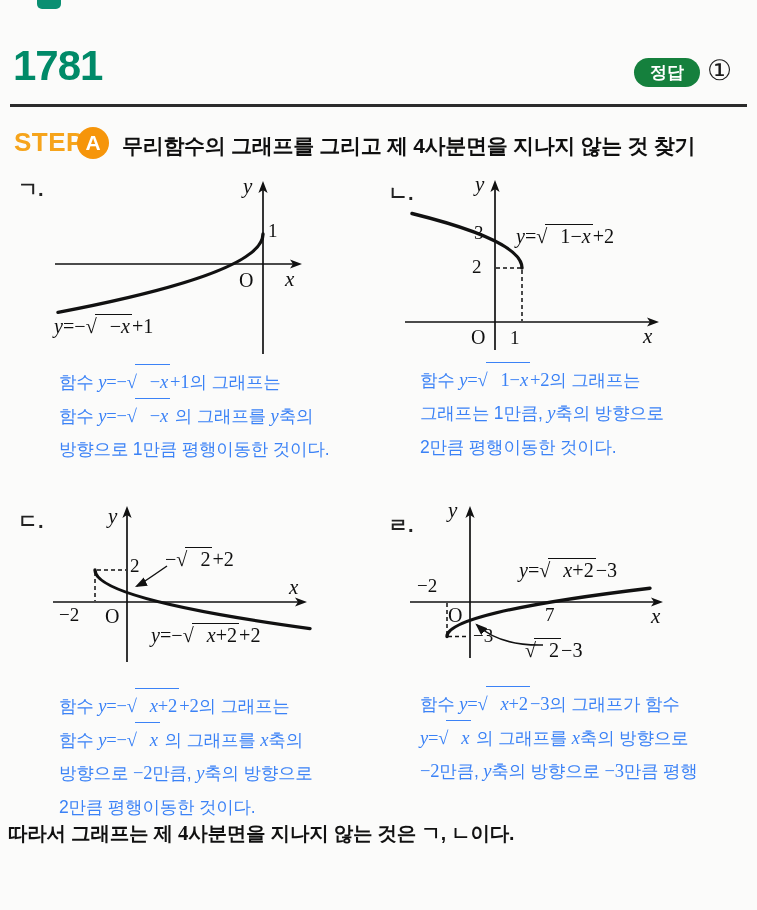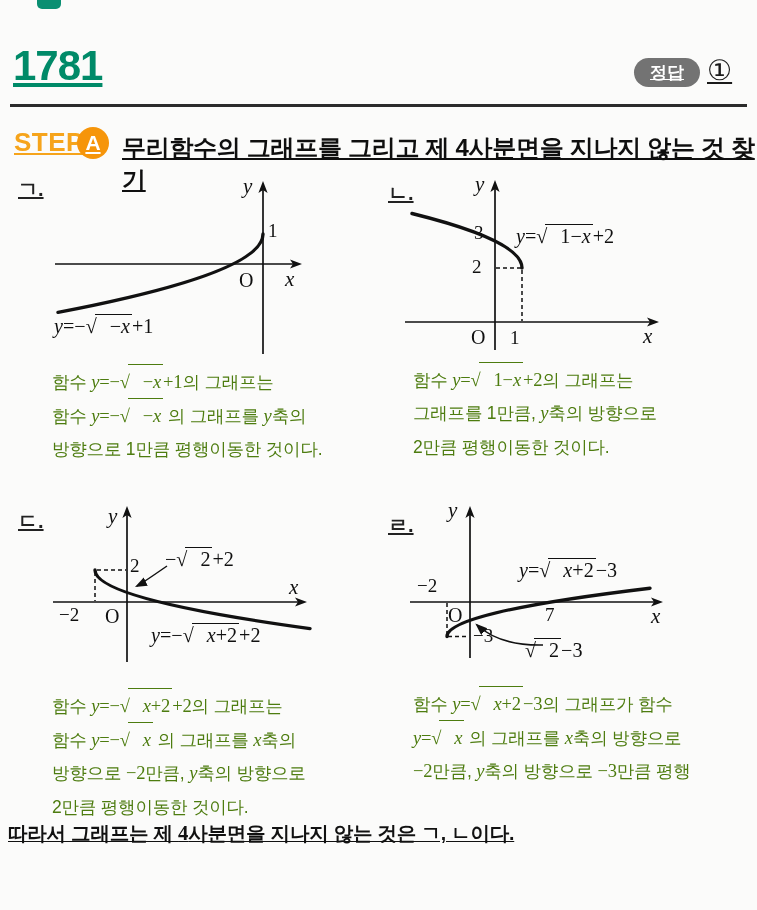--- a/index.html
+++ b/index.html
@@ -1,52 +1,52 @@
 <!DOCTYPE html>
 <html><head>
 <meta charset="utf-8">
 <style>
   html,body{margin:0;padding:0;background:#e8e8e8;}
   .page{position:relative;width:757px;height:910px;background:#fbfbfa;overflow:hidden;
         font-family:"Liberation Sans","DejaVu Sans",sans-serif;color:#141414;margin:0 auto;}
-  .abs{position:absolute;text-decoration:underline;}
+  .abs{position:absolute;}
 
   
   .top-fragment{left:37px;top:0;width:24px;height:9px;background:#0a8f72;border-radius:0 0 5px 5px;}
   .problem-number{left:13px;top:42px;font-size:42px;font-weight:bold;color:#008a68;letter-spacing:-1px;}
-  .answer-badge{left:634px;top:58px;width:66px;height:29px;background:#737373;border-radius:15px;
+  .answer-badge{left:634px;top:58px;width:66px;height:29px;background:#15803d;border-radius:15px;
                 color:#fff;font-size:17px;font-weight:600;display:flex;align-items:center;justify-content:center;}
   .answer-circle{left:707px;top:54px;font-size:28px;color:#1a1a1a;}
   .rule{left:10px;top:104px;width:737px;height:3px;background:#2b2b2b;}
 
   
   .step-word{left:14px;top:127px;font-size:26px;font-weight:800;color:#f6a41b;letter-spacing:.5px;}
   .step-circle{left:77px;top:127px;width:32px;height:32px;border-radius:50%;background:#f6950a;
                color:#fff;font-size:21px;font-weight:bold;display:flex;align-items:center;justify-content:center;}
-  .step-title{left:122px;top:132px;font-size:24px;font-weight:700;color:#0f0f0f;letter-spacing:-0.3px;}
+  .step-title{left:122px;top:132px;font-size:21px;font-weight:700;color:#0f0f0f;letter-spacing:-0.3px;}
 
   
   .gmarker{font-size:20px;font-weight:600;color:#222;}
   .graph{position:absolute;}
   .graph svg{position:absolute;left:0;top:0;}
   .glab{position:absolute;font-family:"Liberation Serif","DejaVu Serif",serif;font-size:19px;color:#101010;white-space:nowrap;}
   .glab.var{font-style:italic;font-size:21px;}
   .glab.orig{font-size:20px;}
   .glab.eq{font-size:19px;}
 
   
   .mt{font-family:"Liberation Serif","DejaVu Serif",serif;font-size:1.06em;white-space:nowrap;}
   .mt i{font-style:italic;}
   .sq{display:inline-block;white-space:nowrap;font-family:"Liberation Serif","DejaVu Serif",serif;}
   .sq .rsign{font-size:1.06em;}
   .sq .rad{display:inline-block;border-top:1.7px solid currentColor;padding:0 2px 0 15px;margin-left:-2px;}
   .kt{white-space:pre-wrap;}
 
   
-  .expl{position:absolute;font-size:17.5px;color:#4d7c0f;font-weight:500;letter-spacing:-0.2px;}
+  .expl{position:absolute;font-size:17.5px;color:#3b82f6;font-weight:500;letter-spacing:-0.2px;margin-left:7px;}
   .expl .line{height:34px;line-height:34px;white-space:nowrap;}
 
   .conclusion{left:8px;top:820px;font-size:19.5px;font-weight:600;color:#111;white-space:nowrap;letter-spacing:-0.2px;}
 
   svg .axis{stroke:#111;stroke-width:1.7;fill:none;}
   svg .ah{fill:#111;stroke:none;}
   svg .curve{stroke:#111;stroke-width:3.4;fill:none;stroke-linecap:round;}
   svg .dash{stroke:#111;stroke-width:1.5;fill:none;stroke-dasharray:4 3;}
   svg .ptr{stroke:#111;stroke-width:1.5;fill:none;}
 </style>
@@ -101,21 +101,21 @@
     <span class="glab eq" style="left:121px;top:52px"><span class="mt"><i>y</i>=</span><span class="sq"><span class="rsign">√</span><span class="rad"><span class="mt">1−<i>x</i></span></span></span><span class="mt">+2</span></span>
   </div>
 
   <div class="expl" style="left:52px;top:364px;width:325px">
     <div class="line"><span class="kt">함수 </span><span class="mt"><i>y</i>=−</span><span class="sq"><span class="rsign">√</span><span class="rad"><span class="mt">−<i>x</i></span></span></span><span class="mt">+1</span><span class="kt">의 그래프는</span></div>
     <div class="line"><span class="kt">함수 </span><span class="mt"><i>y</i>=−</span><span class="sq"><span class="rsign">√</span><span class="rad"><span class="mt">−<i>x</i></span></span></span><span class="kt"> 의 그래프를 </span><span class="mt"><i>y</i></span><span class="kt">축의</span></div>
     <div class="line"><span class="kt">방향으로 1만큼 평행이동한 것이다.</span></div>
   </div>
   <div class="expl" style="left:413px;top:362px;width:340px">
     <div class="line"><span class="kt">함수 </span><span class="mt"><i>y</i>=</span><span class="sq"><span class="rsign">√</span><span class="rad"><span class="mt">1−<i>x</i></span></span></span><span class="mt">+2</span><span class="kt">의 그래프는</span></div>
-    <div class="line"><span class="kt">그래프를 1만큼, </span><span class="mt"><i>y</i></span><span class="kt">축의 방향으로</span></div>
+    <div class="line"><span class="kt">그래프는 1만큼, </span><span class="mt"><i>y</i></span><span class="kt">축의 방향으로</span></div>
     <div class="line"><span class="kt">2만큼 평행이동한 것이다.</span></div>
   </div>
 
   <div class="abs gmarker" style="left:18px;top:508px">ㄷ.</div>
   <div class="graph" style="left:25px;top:498px;width:345px;height:190px">
     <svg width="345" height="190" viewBox="0 0 345 190">
       <defs>
         <marker id="ah3" markerWidth="9" markerHeight="8" refX="6.5" refY="3" orient="auto">
           <path d="M0,0 L8,3 L0,6 z" fill="#111"></path>
         </marker>

